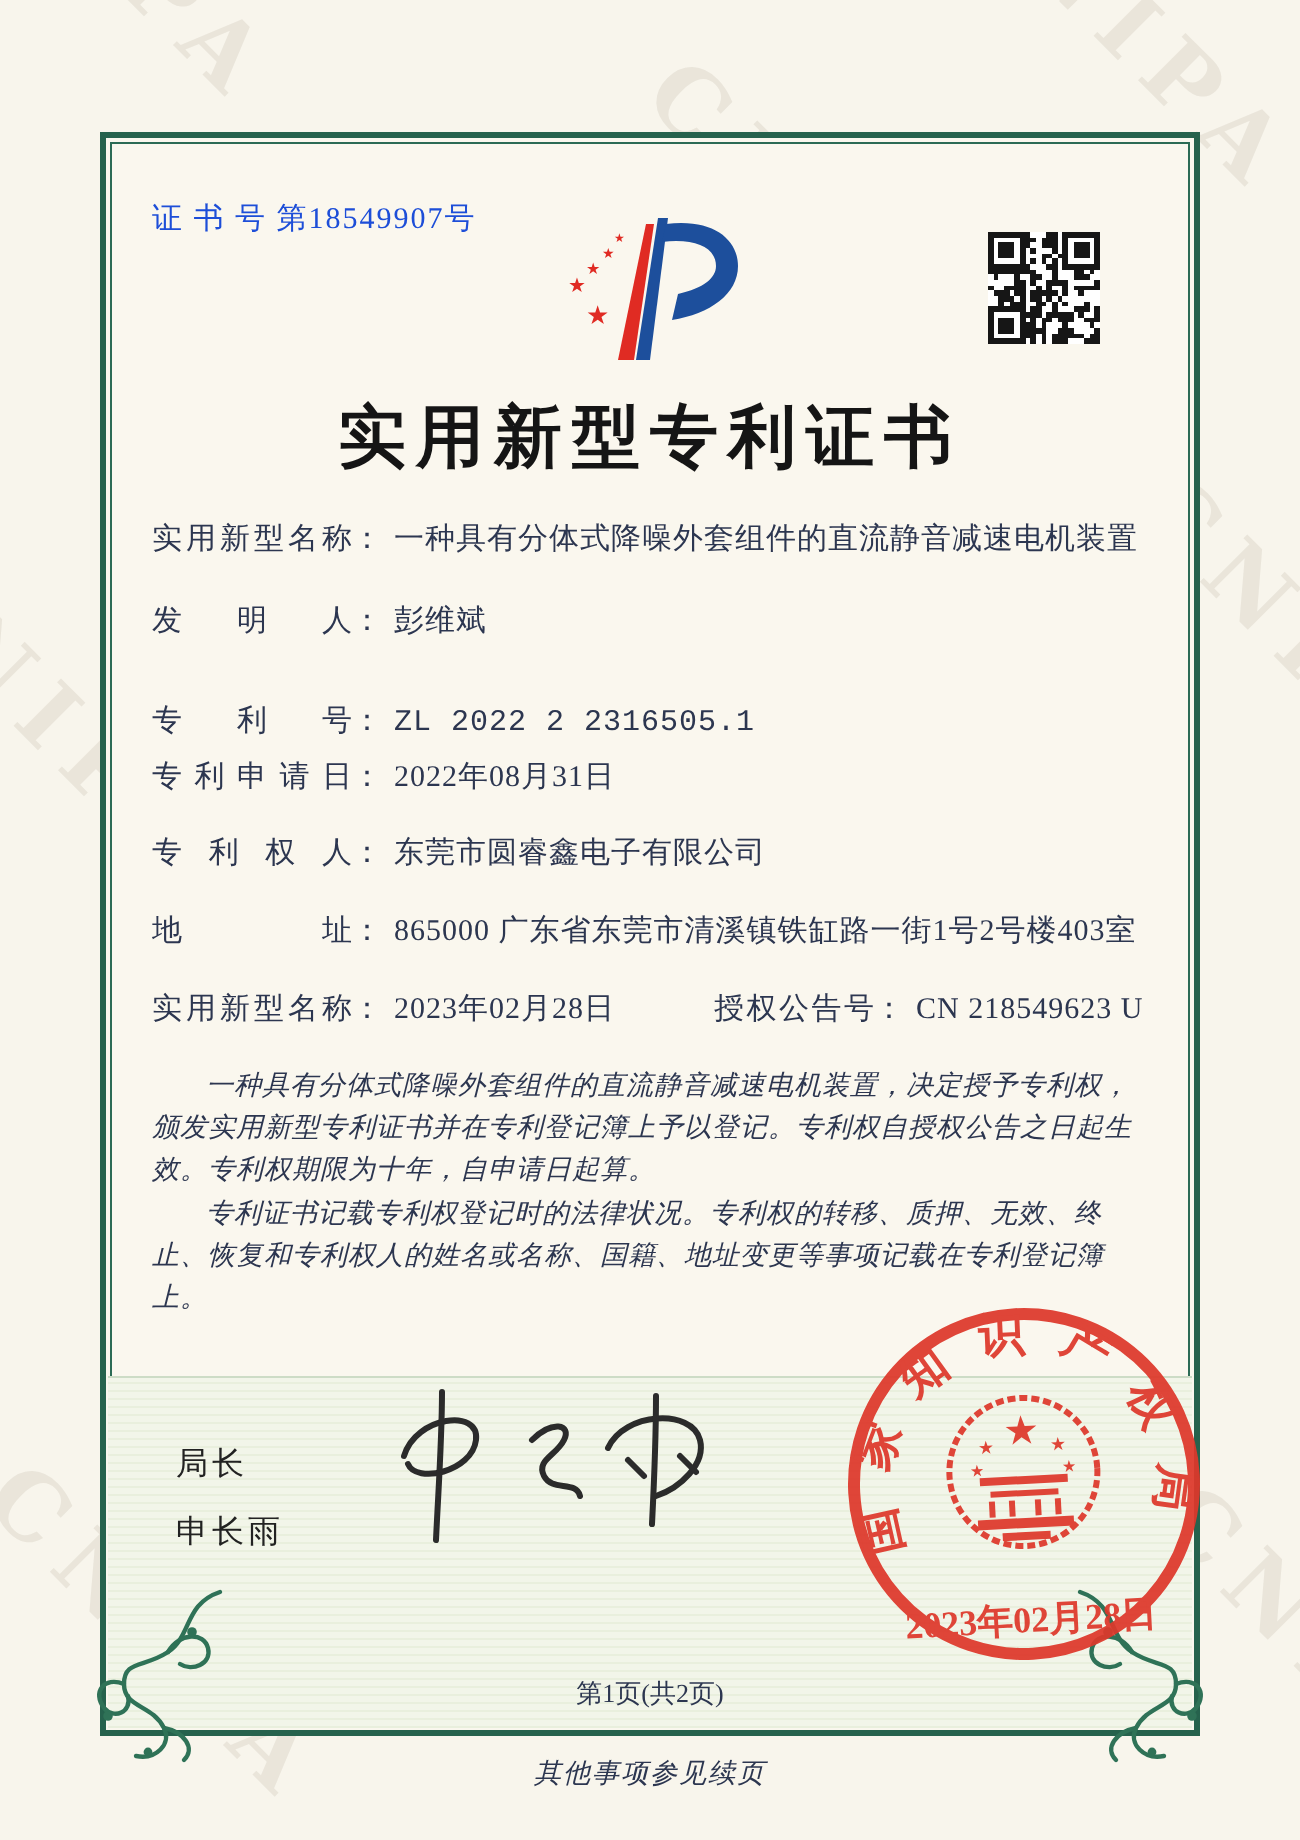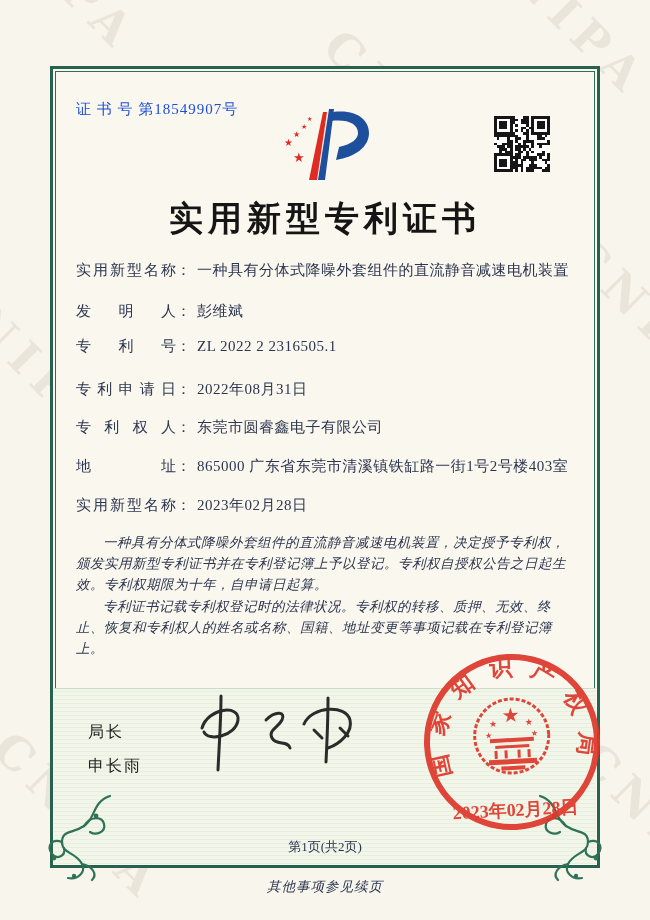--- a/index.html
+++ b/index.html
@@ -372,34 +372,37 @@
   </div>
 
 <div class="title">实用新型专利证书</div>
 
 <div class="row" style="top:260px;">
   <span class="lbl">实用新型名称</span><span class="colon">：</span><span class="val">一种具有分体式降噪外套组件的直流静音减速电机装置</span>
 </div>
 <div class="row" style="top:301px;">
   <span class="lbl">发明人</span><span class="colon">：</span><span class="val">彭维斌</span>
 </div>
-<div class="row" style="top:336px;">
+<div class="row" style="top:352px;font-family:Liberation Mono, monospace;">
   <span class="lbl">专利号</span><span class="colon">：</span><span class="val">ZL 2022 2 2316505.1</span>
 </div>
 <div class="row" style="top:379px;">
   <span class="lbl">专利申请日</span><span class="colon">：</span><span class="val">2022年08月31日</span>
 </div>
 <div class="row" style="top:417px;">
   <span class="lbl">专利权人</span><span class="colon">：</span><span class="val">东莞市圆睿鑫电子有限公司</span>
 </div>
 <div class="row" style="top:456px;">
   <span class="lbl">地址</span><span class="colon">：</span><span class="val">865000 广东省东莞市清溪镇铁缸路一街1号2号楼403室</span>
 </div>
 <div class="row" style="top:495px;">
   <span class="lbl">实用新型名称</span><span class="colon">：</span><span class="val">2023年02月28日</span>
+  <span class="pair2">
+    <span class="lbl2">授权公告号</span><span class="colon">：</span><span class="val">CN 218549623 U</span>
+  </span>
 </div>
 
 <div class="para" style="top:532px;">一种具有分体式降噪外套组件的直流静音减速电机装置，决定授予专利权，颁发实用新型专利证书并在专利登记簿上予以登记。专利权自授权公告之日起生效。专利权期限为十年，自申请日起算。</div>
 <div class="para" style="top:596px;">专利证书记载专利权登记时的法律状况。专利权的转移、质押、无效、终止、恢复和专利权人的姓名或名称、国籍、地址变更等事项记载在专利登记簿上。</div>
 
 <div class="director-title">局长</div>
 <div class="director-name">申长雨</div>
 
 <div class="signature">
   <svg width="175" height="92" viewBox="0 0 175 92" fill="none" stroke="#2b2b2b" stroke-width="3" stroke-linecap="round">

